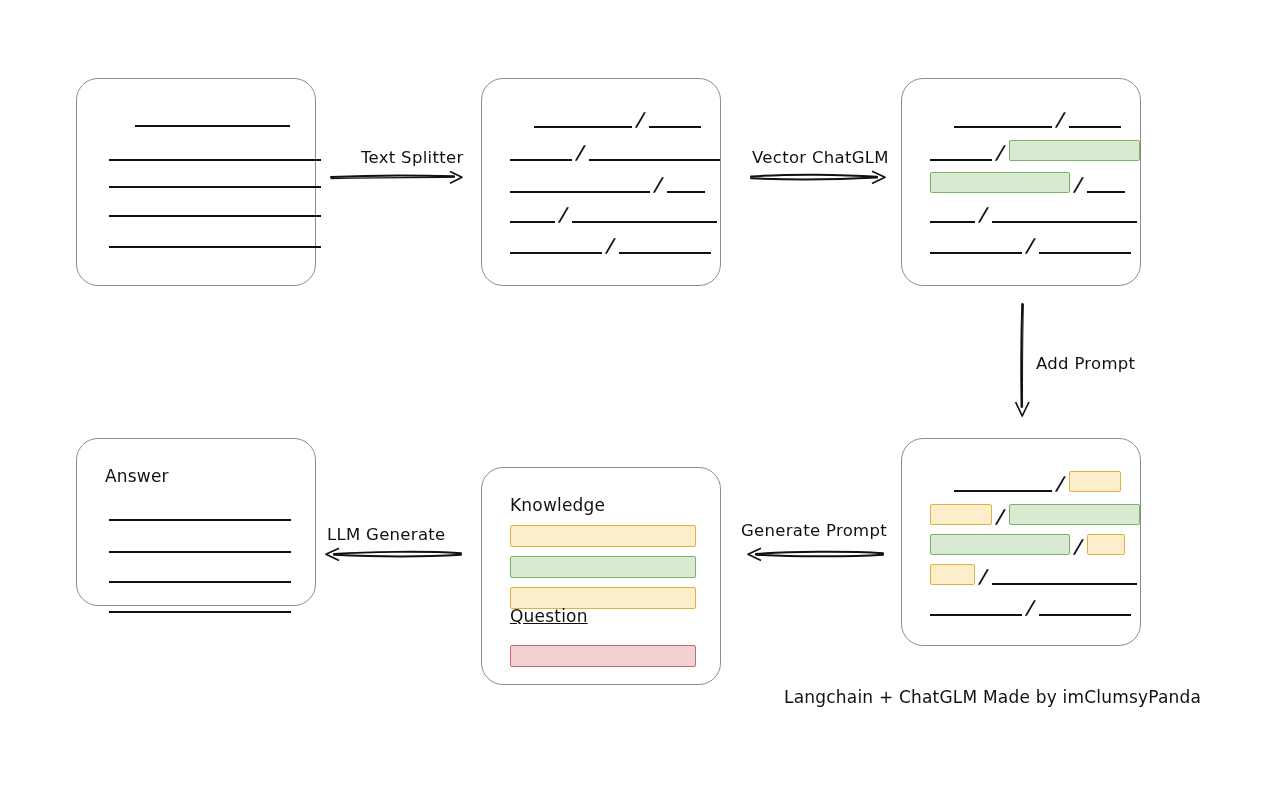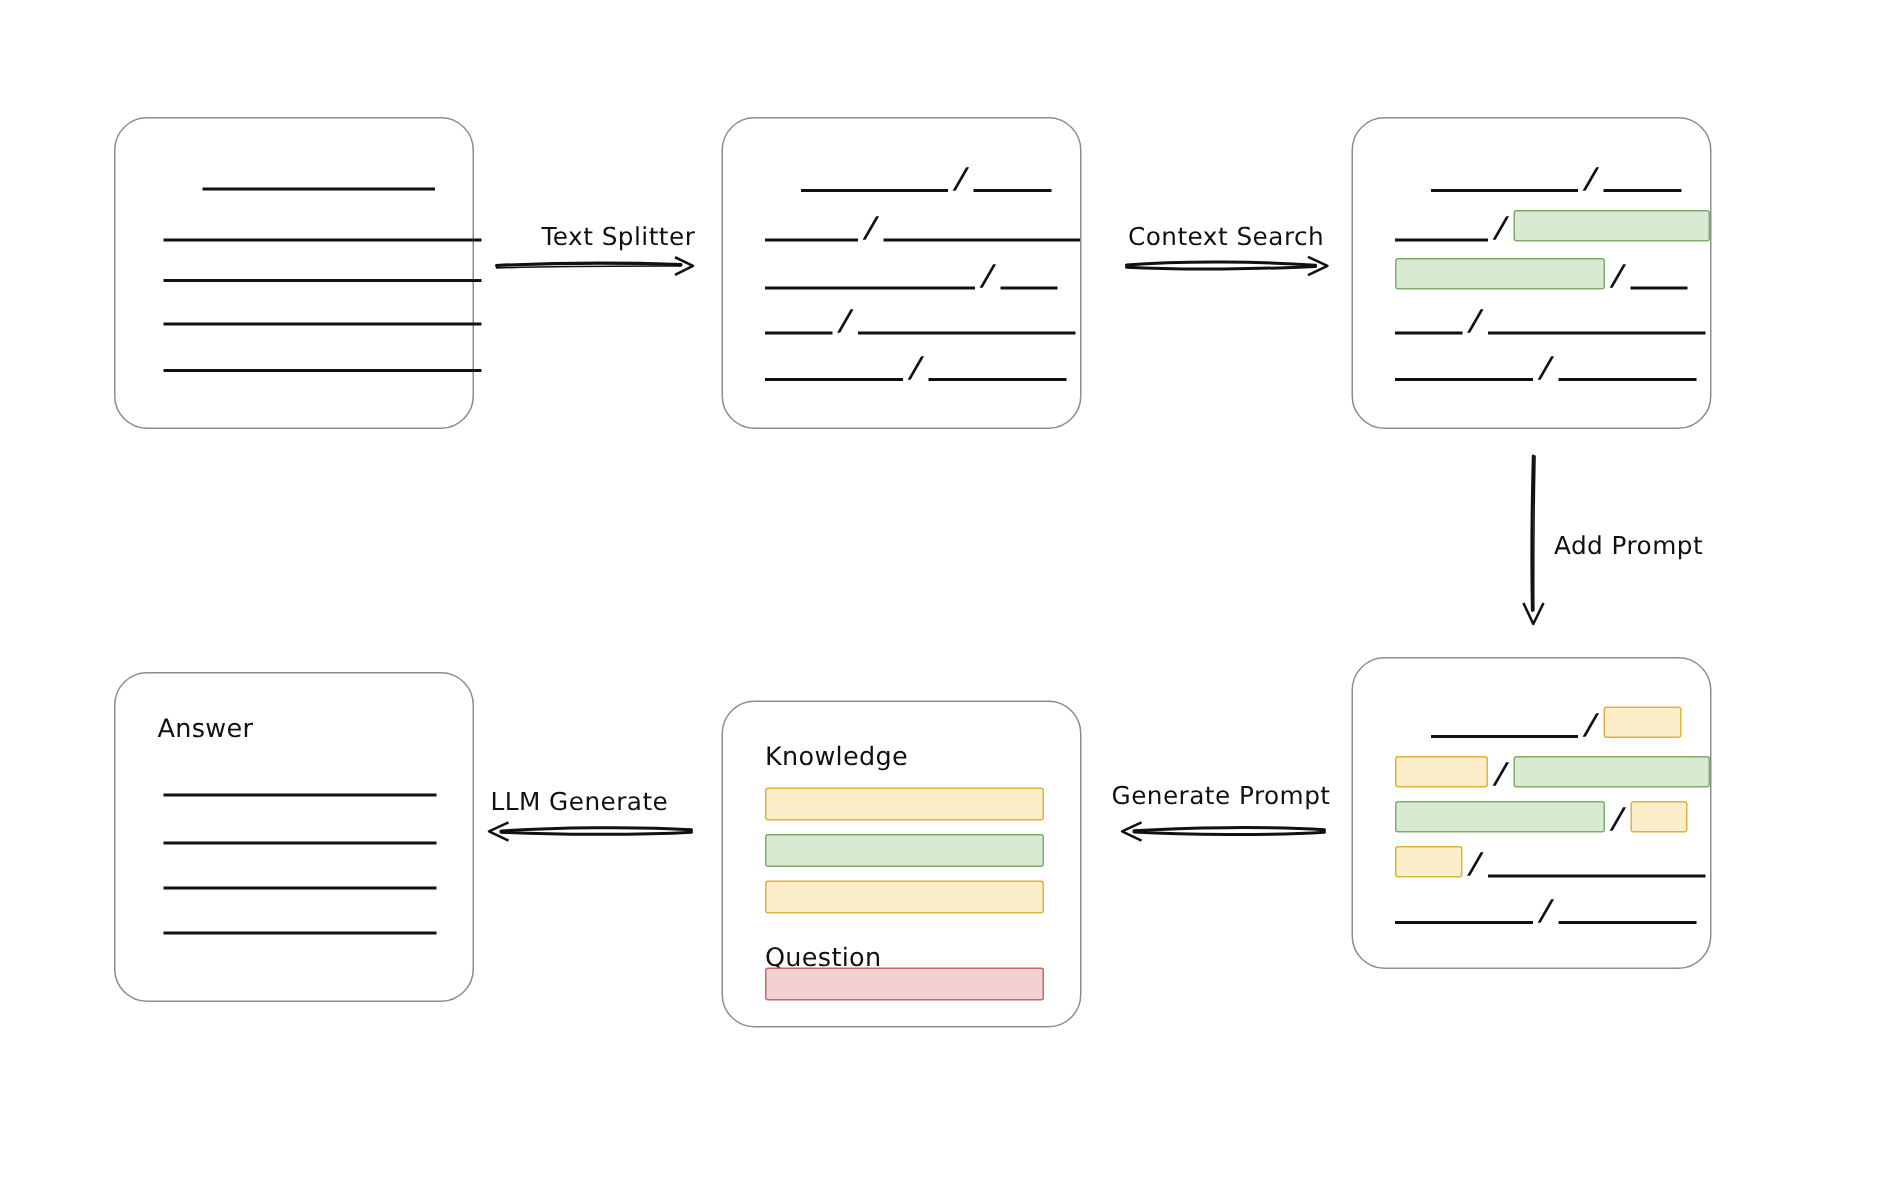--- a/index.html
+++ b/index.html
@@ -177,21 +177,21 @@
     </div>
   </div>
 
   <div class="arrow" style="left:750px; top:168px;">
     <svg width="138" height="20" viewBox="0 0 138 20">
       <path d="M1,8.6 C40,5.6 92,6.4 127,8.8" stroke="#111" stroke-width="2.0" fill="none" stroke-linecap="round"></path>
       <path d="M1,10.2 C40,12.2 92,11.4 127,9.6" stroke="#111" stroke-width="2.0" fill="none" stroke-linecap="round"></path>
       <path d="M122,3.2 L135,9.2 L122,15.4" stroke="#111" stroke-width="1.7" fill="none" stroke-linejoin="round"></path>
     </svg>
   </div>
-  <div class="arrow-label" style="left:752px; top:148px;">Context Search</div>
+  <div class="arrow-label" style="left:752px; top:148px;">Vector ChatGLM</div>
 
   <div class="card" style="left:901px; top:78px; width:240px; height:208px;">
     <div class="row" style="top:42px; padding-left:52px;">
       <span class="seg" style="width:98px;"></span>
       <span class="slash">/</span>
       <span class="seg" style="width:52px;"></span>
     </div>
     <div class="row" style="top:75px; padding-left:28px;">
       <span class="seg" style="width:62px;"></span>
       <span class="slash">/</span>
@@ -258,35 +258,36 @@
       <path d="M21,3.2 L8,9.2 L21,15.4" stroke="#111" stroke-width="1.7" fill="none" stroke-linejoin="round"></path>
     </svg>
   </div>
   <div class="arrow-label" style="left:741px; top:521px;text-align:right;">Generate Prompt</div>
 
   <div class="card" style="left:481px; top:438px; width:240px; height:218px;margin-top:29px;">
     <div class="card-label" style="left:28px; top:27px;">Knowledge</div>
     <div class="bar yellow" style="left:28px; top:57px; width:186px;"></div>
     <div class="bar green" style="left:28px; top:88px; width:186px;"></div>
     <div class="bar yellow" style="left:28px; top:119px; width:186px;"></div>
-    <div class="card-label" style="left:28px; top:161px;">Question</div>
+    <div class="card-label" style="left:28px; top:138px;text-decoration:underline;">Question</div>
     <div class="bar red" style="left:28px; top:177px; width:186px;"></div>
   </div>
 
   <div class="arrow" style="left:318px; top:545px;">
     <svg width="144" height="20" viewBox="0 0 144 20">
       <path d="M143,8.2 C105,5.8 50,6.8 16,9.0" stroke="#111" stroke-width="2.0" fill="none" stroke-linecap="round"></path>
       <path d="M143,9.8 C105,12.0 50,11.4 16,9.8" stroke="#111" stroke-width="2.0" fill="none" stroke-linecap="round"></path>
       <path d="M21,3.2 L8,9.2 L21,15.4" stroke="#111" stroke-width="1.7" fill="none" stroke-linejoin="round"></path>
     </svg>
   </div>
   <div class="arrow-label" style="left:327px; top:525px;">LLM Generate</div>
 
-  <div class="card" style="left:76px; top:438px; width:240px; height:220px;margin-top:10px;">
+  <div class="card" style="left:76px; top:438px; width:240px; height:168px;">
     <div class="card-label" style="left:28px; top:27px;">Answer</div>
     <div class="uline" style="left:32px; top:80px; width:182px;"></div>
     <div class="uline" style="left:32px; top:112px; width:182px;"></div>
     <div class="uline" style="left:32px; top:142px; width:182px;"></div>
     <div class="uline" style="left:32px; top:172px; width:182px;"></div>
   </div>
 
+  <div class="caption" style="left:784px; top:687px;">Langchain + ChatGLM Made by imClumsyPanda</div>
 
 </div>
 
 </body></html>

